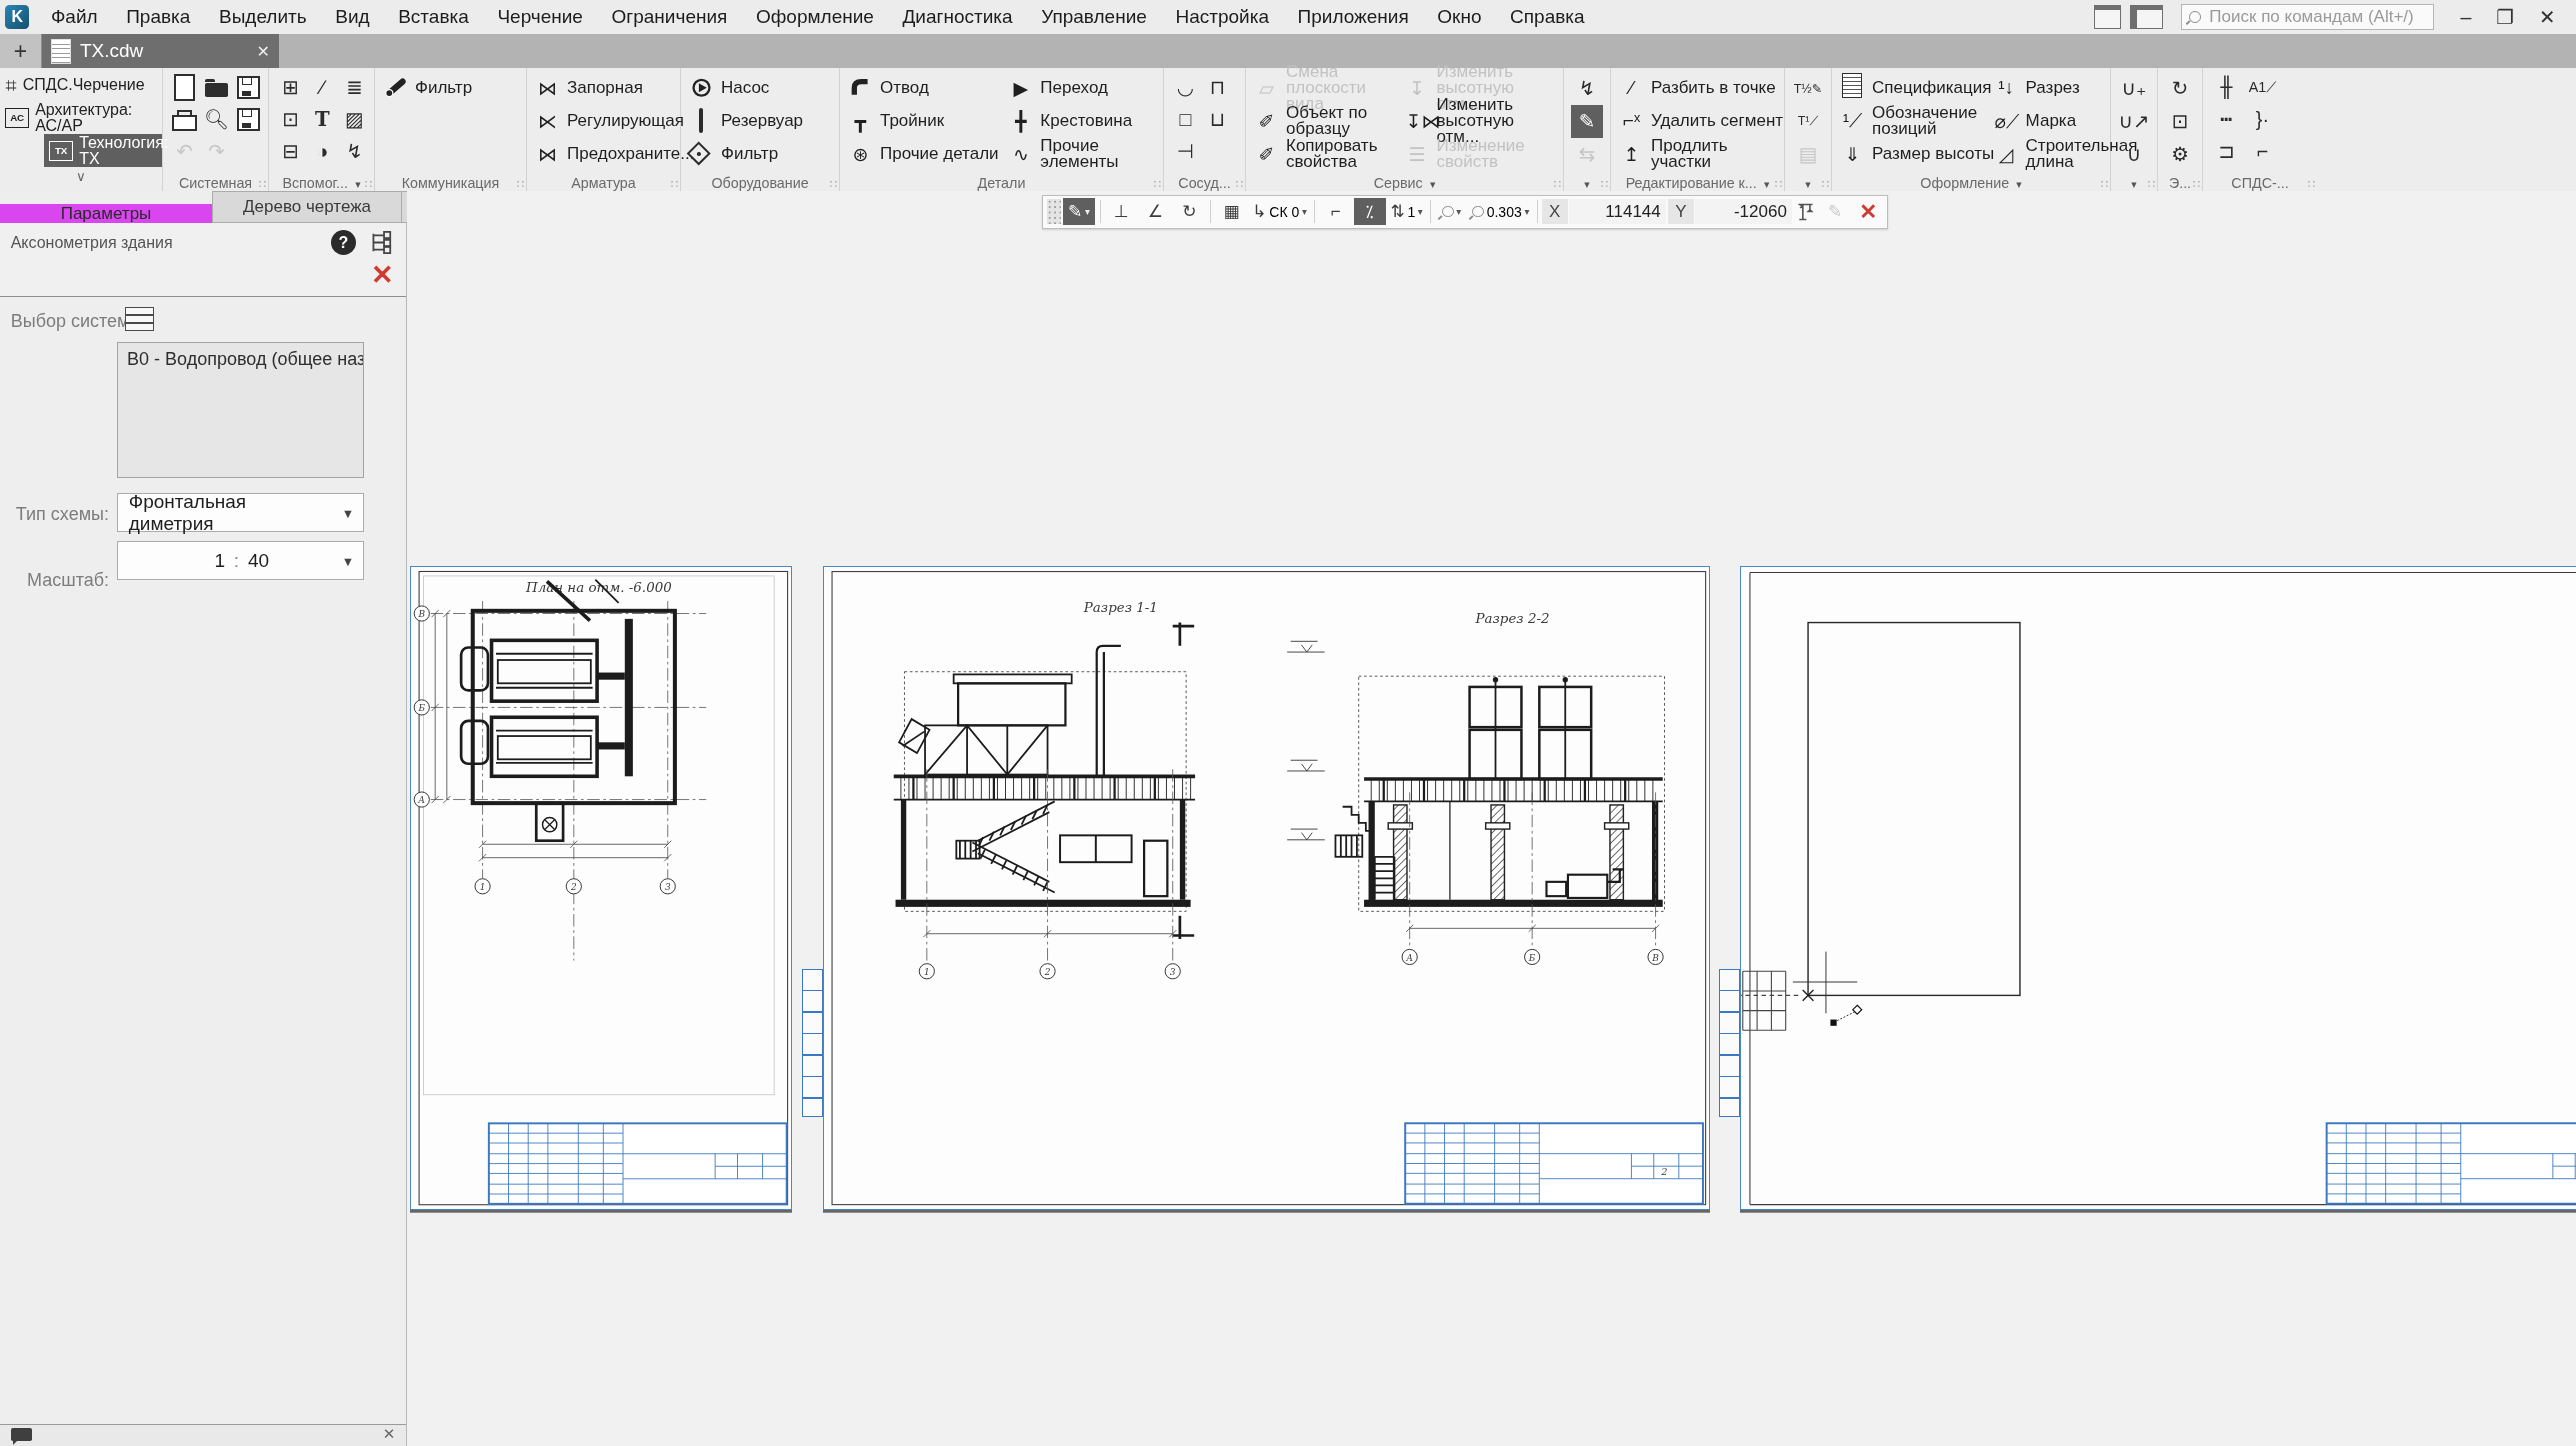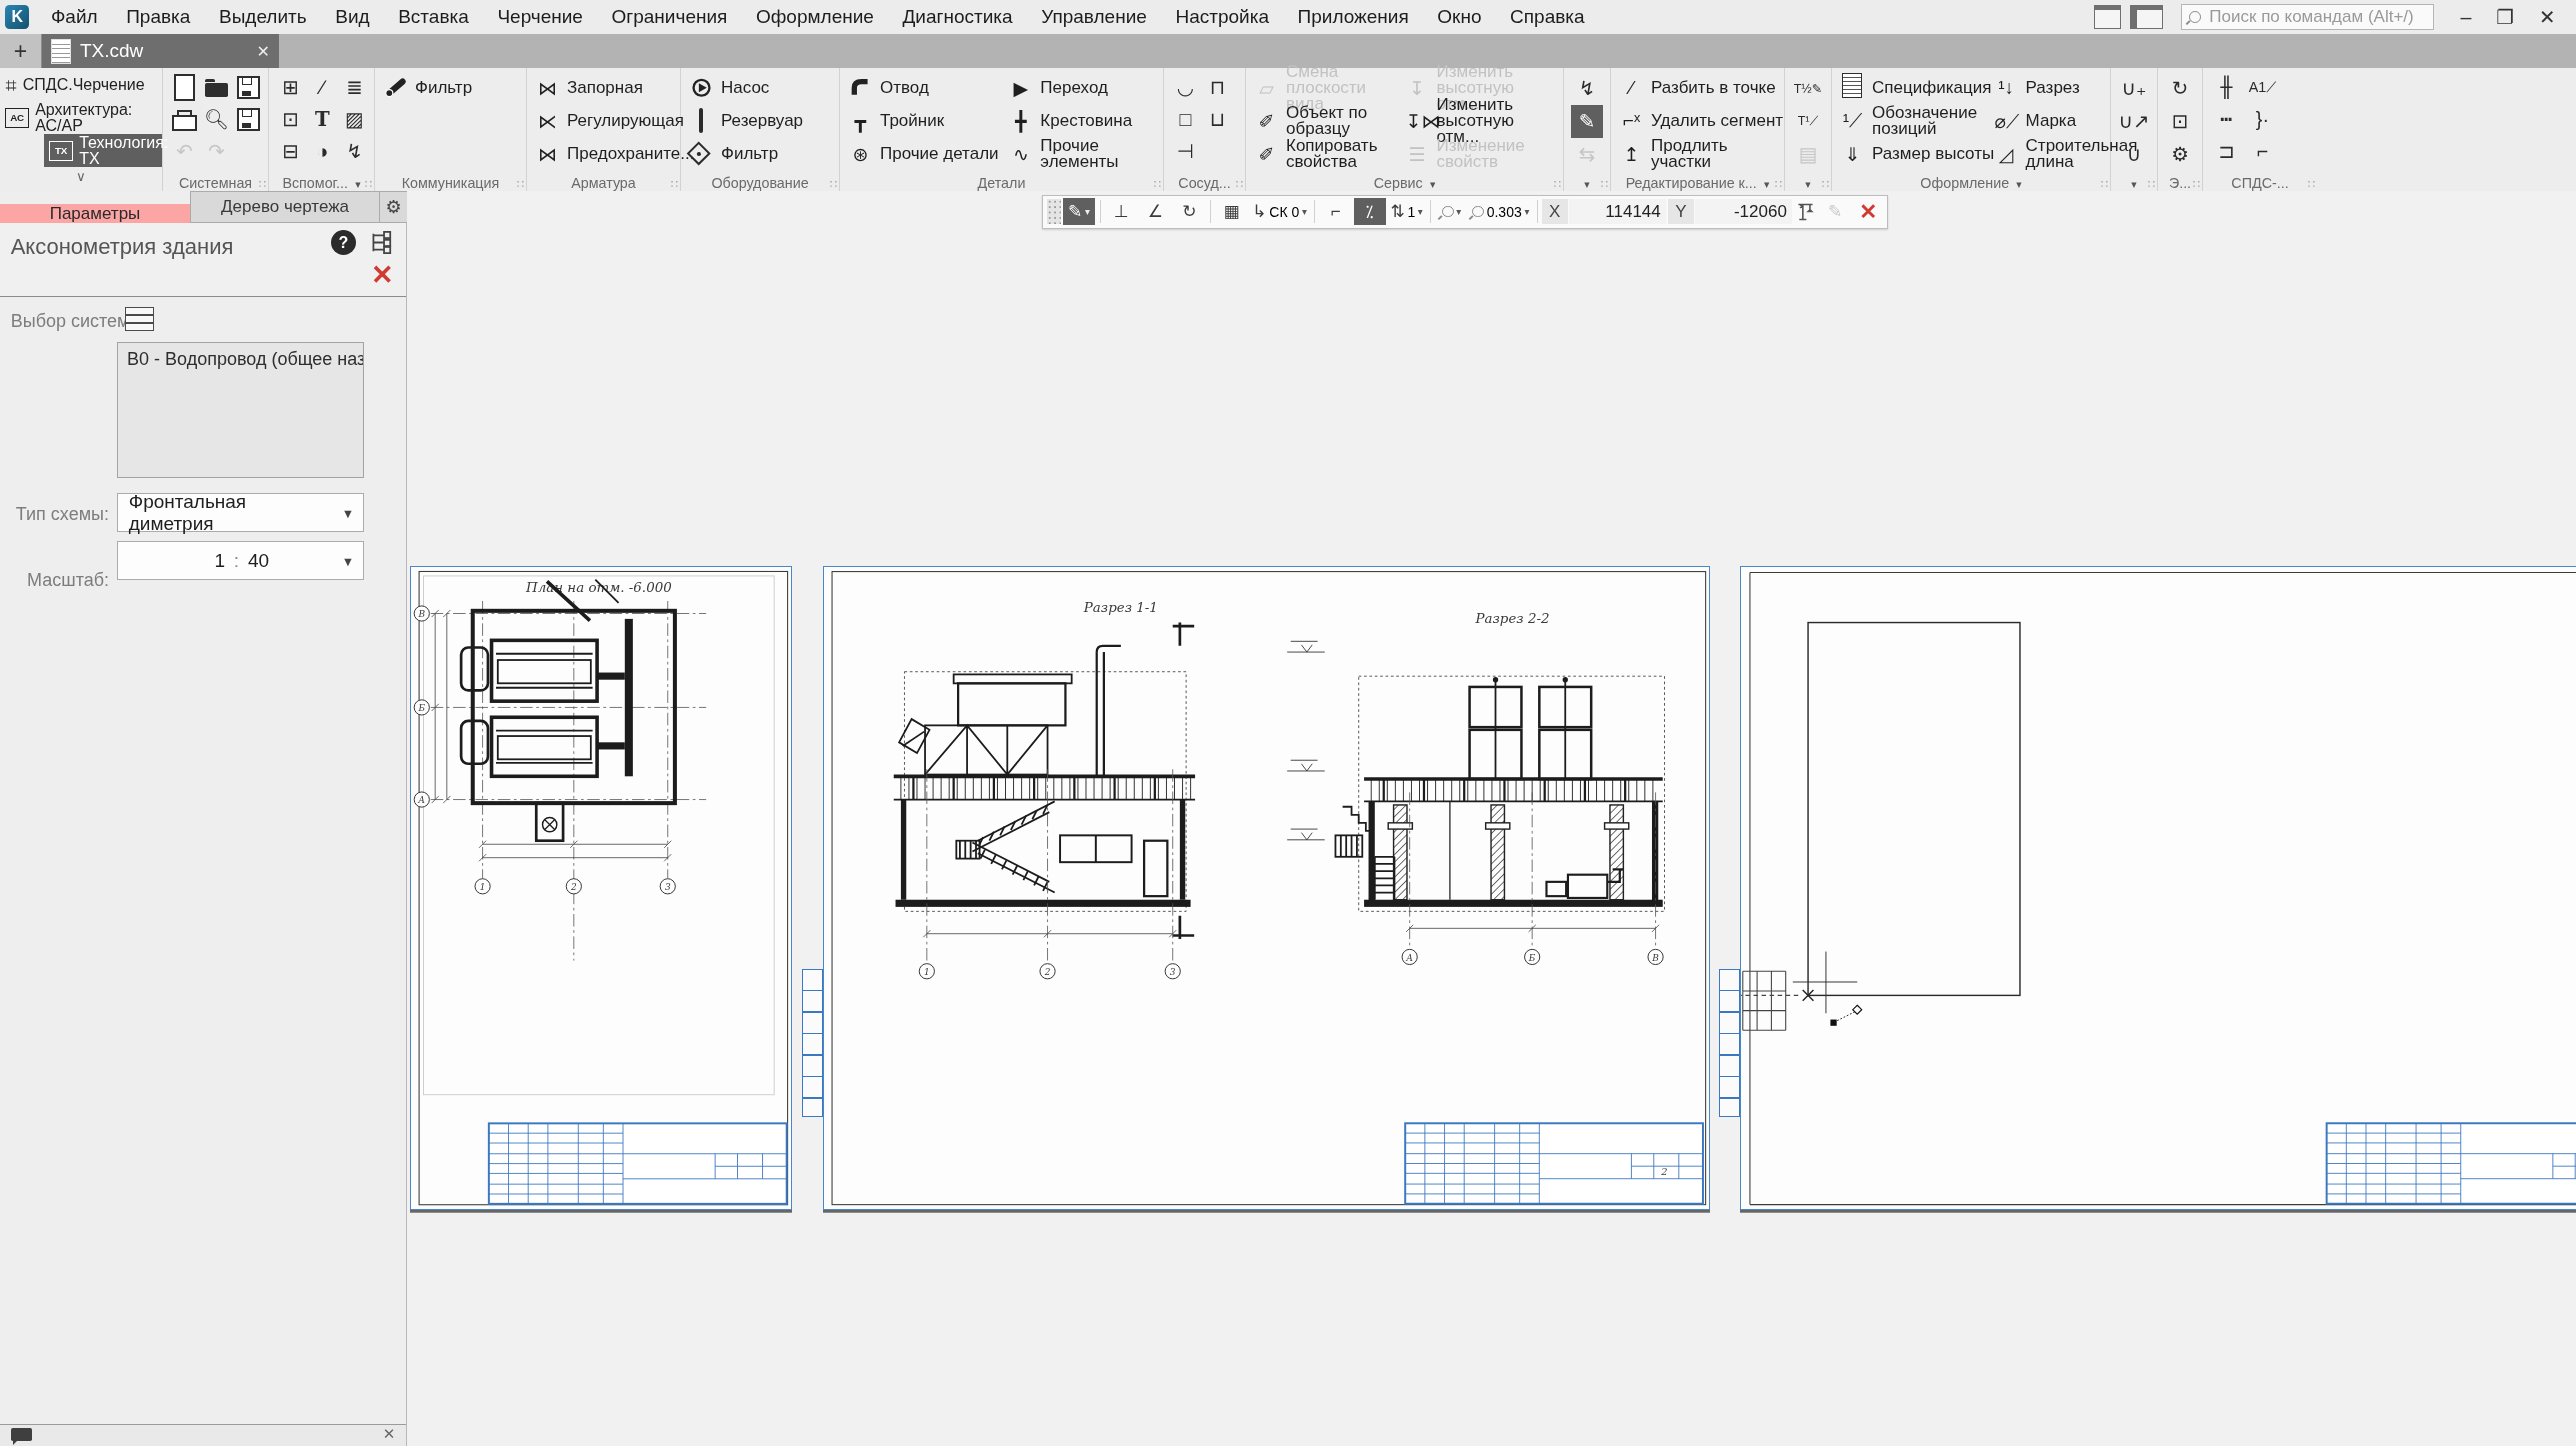--- a/index.html
+++ b/index.html
@@ -75,25 +75,25 @@
   .wsrow.active{background:#5f5f5f;color:#fff;margin-left:44px;}
   .wsbox{width:21.5px;height:18px;border:1.8px solid currentColor;font-size:9.8px;display:flex;
          align-items:center;justify-content:center;flex:none;font-weight:bold;}
   .wschev{height:18px;display:flex;align-items:center;justify-content:center;color:#666;font-size:13.4px;}
   .dark-ic{background:#5f5f5f;color:#fff !important;}
   
   .panel{position:absolute;left:0;top:191px;width:407px;bottom:0;background:#eeeeee;
          border-right:0.9px solid #b7b7b7;box-sizing:border-box;}
   .ptabs{display:flex;height:32px;}
   .ptab{flex:none;display:flex;align-items:center;justify-content:center;font-size:17px;}
-  .ptab.active{width:190px;background:#fca5a5;color:#2a2a2a;margin-top:13px;}
+  .ptab.active{width:212px;background:#d946ef;color:#2a2a2a;margin-top:13px;}
   .ptab.idle{width:190px;background:#d9d9d9;border:0.9px solid #ababab;box-sizing:border-box;color:#3a3a3a;}
   .ptab.gear{width:28px;background:#d9d9d9;border:0.9px solid #ababab;border-left:0;box-sizing:border-box;font-size:18px;color:#444;}
   .phead{position:relative;height:73px;background:#f0f0f0;border-bottom:1.8px solid #8c8c8c;}
-  .phead .cmd{position:absolute;left:10.7px;top:10.7px;font-size:22px;color:#555;}
+  .phead .cmd{position:absolute;left:10.7px;top:10.7px;font-size:16px;color:#555;}
   .qicon{position:absolute;top:7.2px;width:25px;height:25px;border-radius:50%;background:#2b2b2b;color:#fff;
          font-size:16px;font-weight:bold;display:flex;align-items:center;justify-content:center;}
   .closeX{position:absolute;right:12.5px;top:39px;color:#cf3a31;font-size:27px;font-weight:bold;line-height:27px;}
   .pbody{position:absolute;left:0;right:0;top:107px;bottom:21.5px;}
   .plabel{position:absolute;font-size:18px;color:#7d7d7d;}
   .listicon{position:absolute;left:125px;top:9px;width:27px;height:21.5px;border:1.8px solid #4a4a4a;
             background:repeating-linear-gradient(#f8f8f8 0 6.3px,#4a4a4a 6.3px 8px);}
   .listbox{position:absolute;left:117px;top:44px;width:247px;height:136px;background:#e6e6e6;
            border:0.9px solid #a3a3a3;box-sizing:border-box;font-size:18px;color:#2e2e2e;}
   .listbox .item{padding:6.3px 9px;white-space:nowrap;overflow:hidden;}

